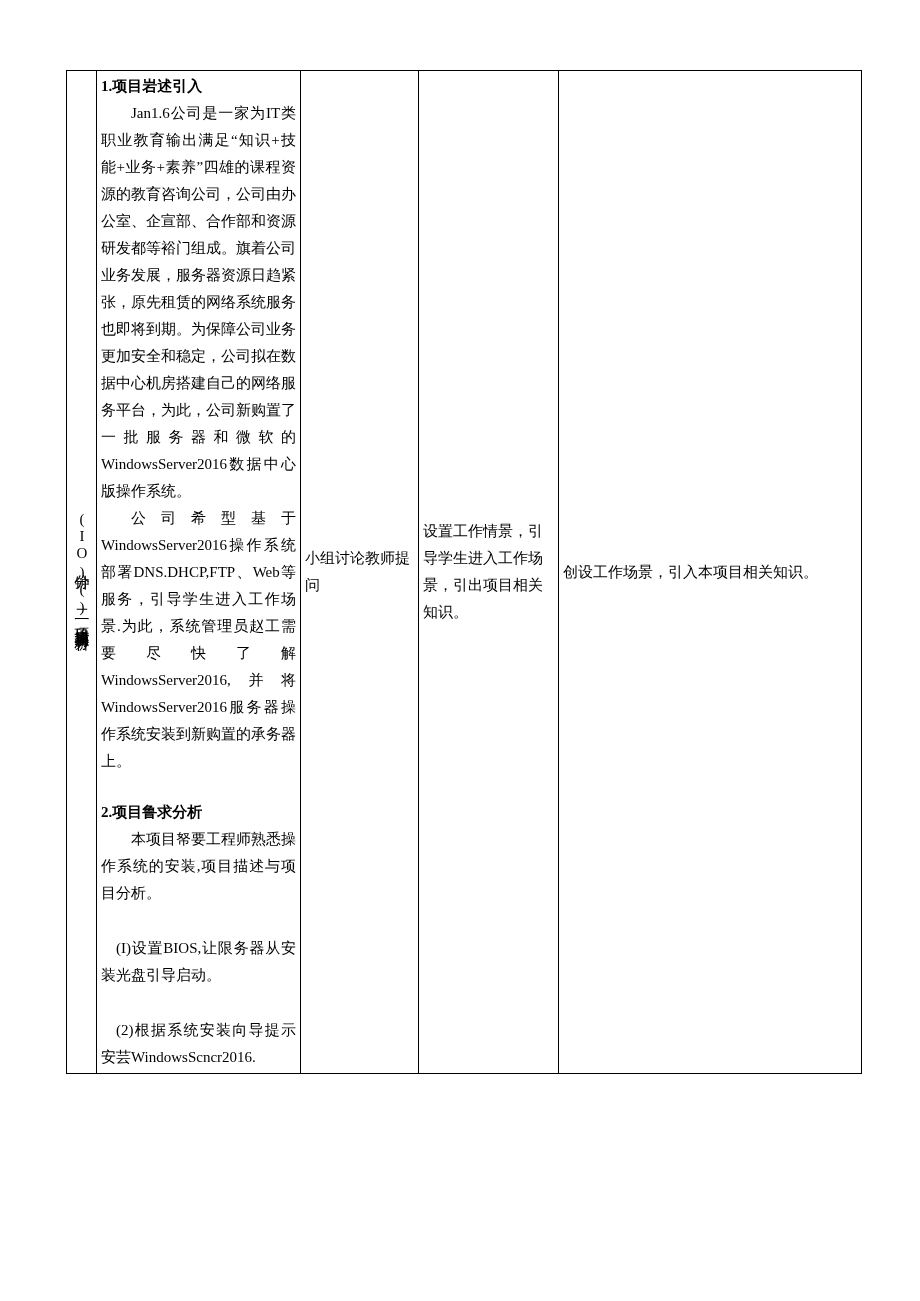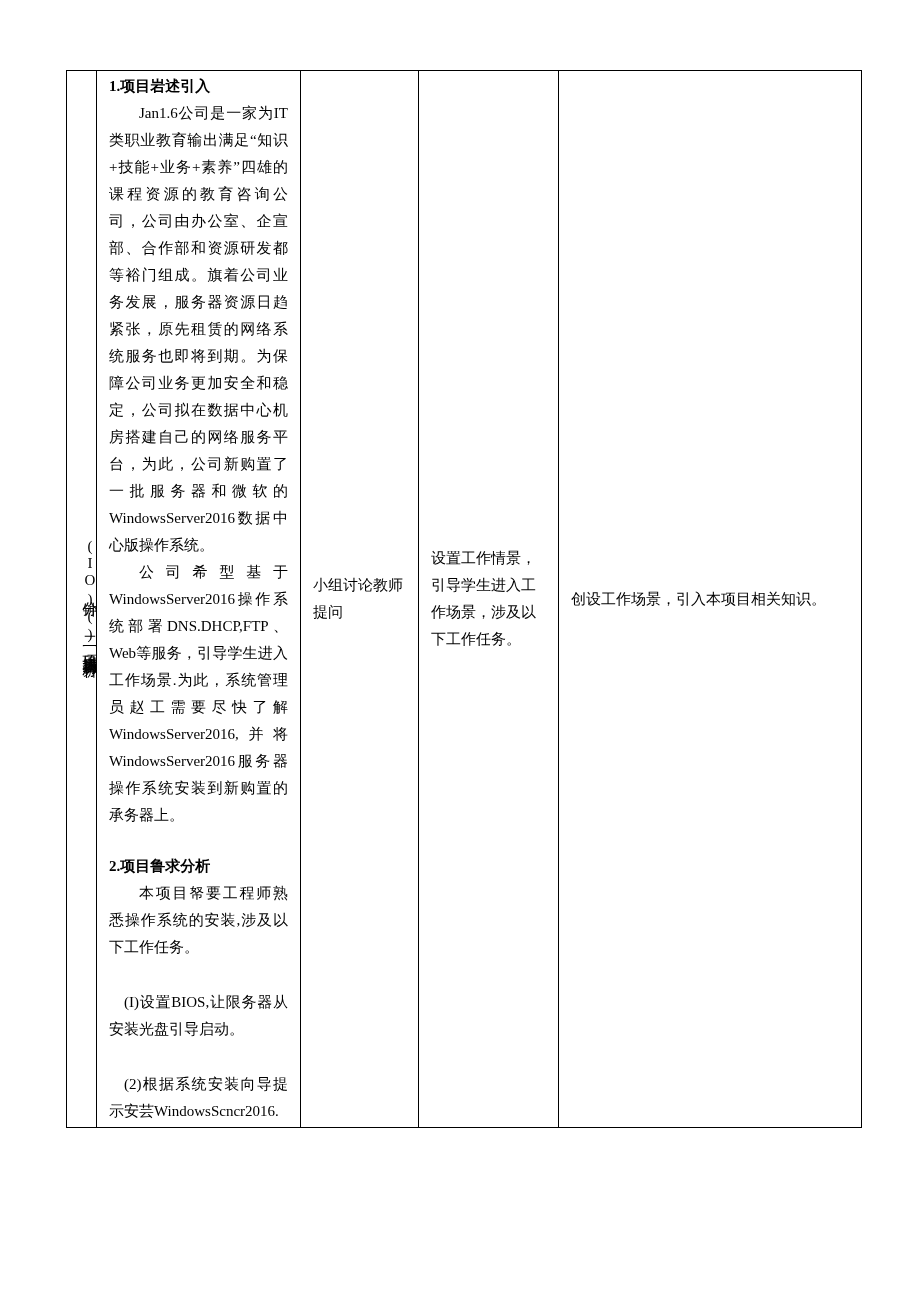--- a/index.html
+++ b/index.html
@@ -18,21 +18,21 @@
     padding: 70px 58px 0 66px;
   }
   table.lesson {
     border-collapse: collapse;
     width: 100%;
     table-layout: fixed;
   }
   table.lesson td {
     border: 1px solid #000;
     vertical-align: middle;
-    padding: 2px 12px;
+    padding: 2px 4px;
     box-sizing: border-box;
   }
   td.col-title {
     width: 30px;
     text-align: center;
   }
   .vtext {
     writing-mode: vertical-rl;
     text-orientation: upright;
     display: inline-block;
@@ -79,30 +79,30 @@
       <td class="col-title">
         <span class="vtext">(IO分钟)(二)项目描述与项目分析</span>
       </td>
       <td class="col-content">
         <div class="content-block">
           <p class="para bold">1.项目岩述引入</p>
           <p class="para indent">Jan1.6公司是一家为IT类职业教育输出满足“知识+技能+业务+素养”四雄的课程资源的教育咨询公司，公司由办公室、企宣部、合作部和资源研发都等裕门组成。旗着公司业务发展，服务器资源日趋紧张，原先租赁的网络系统服务也即将到期。为保障公司业务更加安全和稳定，公司拟在数据中心机房搭建自己的网络服务平台，为此，公司新购置了一批服务器和微软的WindowsServer2016数据中心版操作系统。</p>
           <p class="para indent">公司希型基于WindowsServer2016操作系统部署DNS.DHCP,FTP、Web等服务，引导学生进入工作场景.为此，系统管理员赵工需要尽快了解WindowsServer2016,并将WindowsServer2016服务器操作系统安装到新购置的承务器上。</p>
           <div class="spacer"></div>
           <p class="para bold">2.项目鲁求分析</p>
-          <p class="para indent">本项目帑要工程师熟悉操作系统的安装,涉及以下工作任务。</p>
+          <p class="para indent">本项目帑要工程师熟悉操作系统的安装,项目描述与项目分析。</p>
           <p class="para indent-sm">(I)设置BIOS,让限务器从安装光盘引导启动。</p>
           <p class="para indent-sm">(2)根据系统安装向导提示安芸WindowsScncr2016.</p>
         </div>
       </td>
       <td class="col-method">
         <span>小组讨论教师提问</span>
       </td>
       <td class="col-activity">
-        <span>设置工作情景，引导学生进入工作场景，涉及以下工作任务。</span>
+        <span>设置工作情景，引导学生进入工作场景，引出项目相关知识。</span>
       </td>
       <td class="col-intent">
         <span>创设工作场景，引入本项目相关知识。</span>
       </td>
     </tr>
   </tbody>
     </table>
 </div>
 
 </body></html>

